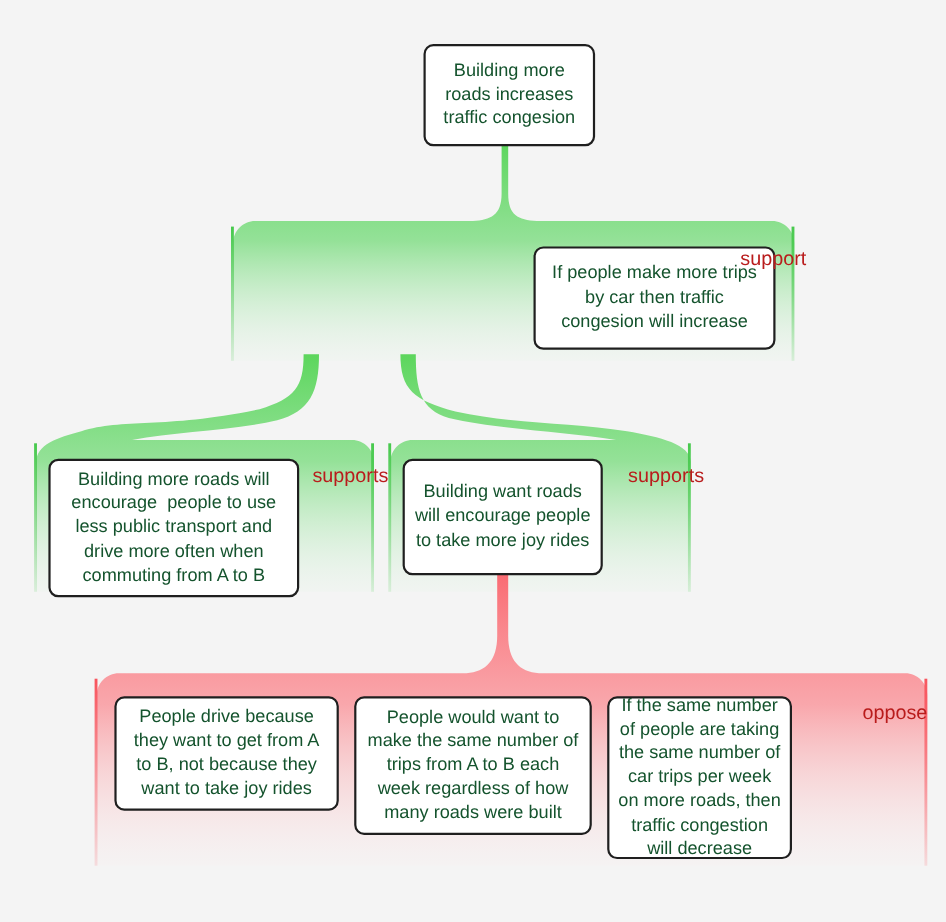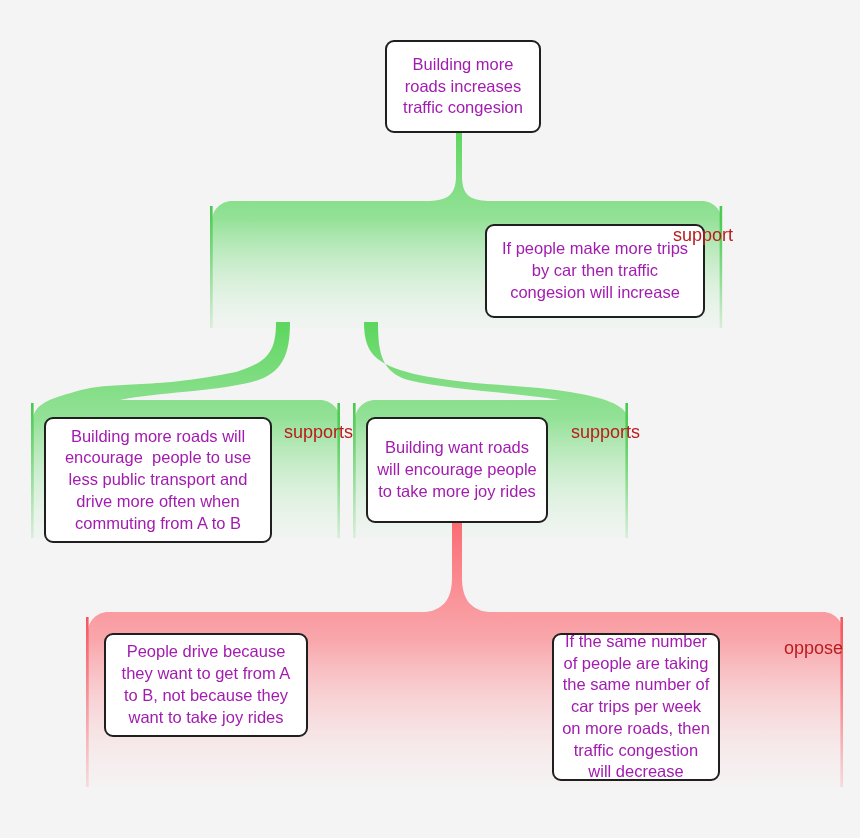--- a/index.html
+++ b/index.html
@@ -29,21 +29,21 @@
   .node {
     position: absolute;
     box-sizing: border-box;
     background: #ffffff;
     border: 2px solid #1f1f1f;
     border-radius: 9px;
     display: flex;
     align-items: center;
     justify-content: center;
     text-align: center;
-    color: #a21caf;
+    color: #14532d;
     font-size: 16.5px;
     line-height: 1.32;
     padding: 21px 7px;
     z-index: 4;
     white-space: pre-wrap;
   }
   .group-label {
     position: absolute;
     z-index: 5;
     font-size: 18px;
@@ -165,16 +165,17 @@
 
 
   <div class="node" style="left:437px; top:224px; width:220px; height:94px;margin-left:48px;">If people make more trips by car then traffic congesion will increase</div>
 
   <div class="node" style="left:44px; top:417px; width:228px; height:126px;">Building more roads will encourage  people to use less public transport and drive more often when commuting from A to B</div>
 
   <div class="node" style="left:366px; top:417px; width:182px; height:106px;">Building want roads will encourage people to take more joy rides</div>
 
   <div class="node" style="left:104px; top:633px; width:204px; height:104px;">People drive because they want to get from A to B, not because they want to take joy rides</div>
 
+  <div class="node" style="left:322px; top:633px; width:216px; height:126px;">People would want to make the same number of trips from A to B each week regardless of how many roads were built</div>
 
   <div class="node" style="left:552px; top:633px; width:168px; height:148px;">If the same number of people are taking the same number of car trips per week on more roads, then traffic congestion will decrease</div>
 
 </div>
 
 </body></html>

